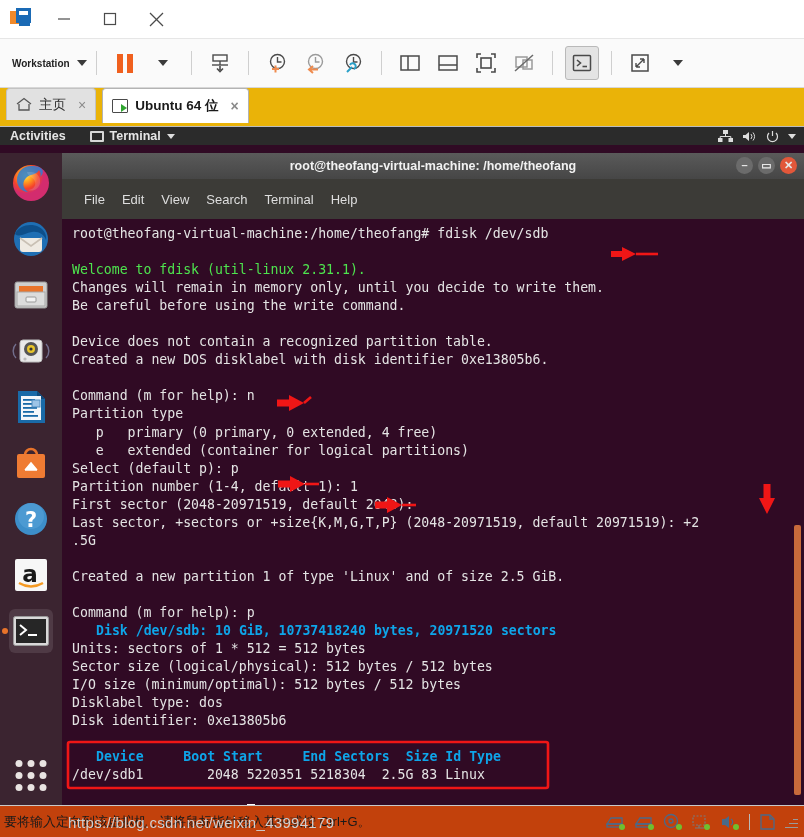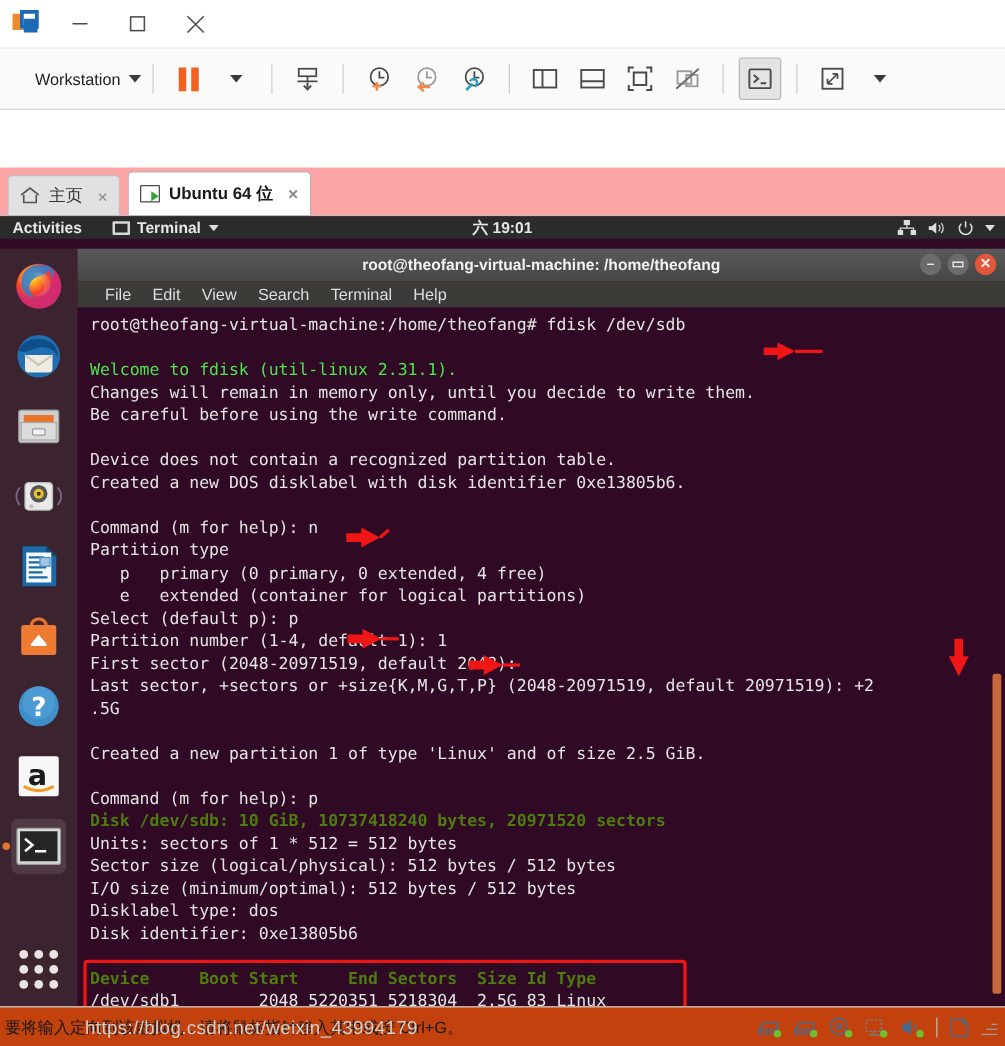--- a/index.html
+++ b/index.html
@@ -20,31 +20,31 @@
   .winbar .logo .sq3{position:absolute;left:9px;top:7px;width:11px;height:11px;background:#1a6ab5;}
   .wintitle{font-size:15.5px;color:#6a6a6a;flex:1 1 auto;letter-spacing:.1px;}
   .wbtns{display:flex;height:38px;align-items:stretch;}
   .wbtn{width:46px;display:flex;align-items:center;justify-content:center;color:#4b4b4b;}
   .wbtn svg{display:block;}
   .wbtn.close{color:#4b4b4b;}
 
   
   .toolbar{height:48px;background:#fafafa;display:flex;align-items:center;
            border-bottom:1px solid #d7d7d7;flex:0 0 auto;}
-  .tb-ws{font-size:13px;color:#222;margin-left:28px;display:flex;align-items:center;gap:7px;}
+  .tb-ws{font-size:10px;color:#222;margin-left:12px;display:flex;align-items:center;gap:7px;font-weight:bold;}
   .caret{width:0;height:0;border-left:5px solid transparent;border-right:5px solid transparent;border-top:6px solid #3a3a3a;}
   .tsep{width:1px;height:24px;background:#cfcfcf;margin:0 9px;}
   .tbtn{width:32px;height:32px;display:flex;align-items:center;justify-content:center;margin:0 3px;border-radius:3px;}
   .tbtn.active{background:#e4e4e4;border:1px solid #b9b9b9;}
   .pause{display:flex;gap:4px;}
   .pause i{display:block;width:6px;height:19px;background:#f0601e;}
 
   
-  .tabsrow{height:38px;background:#fca5a5;display:flex;align-items:flex-end;
-           flex:0 0 auto;border-bottom:1px solid #bdbdbd;margin-top:46px;}
+  .tabsrow{height:38px;background:#eab308;display:flex;
+           flex:0 0 auto;border-bottom:1px solid #bdbdbd;}
   .vtab{height:31px;display:flex;align-items:center;gap:7px;padding:0 9px;
         background:#e1e1e1;border:1px solid #c2c2c2;border-bottom:none;
         border-radius:4px 4px 0 0;margin-left:6px;font-size:13.5px;color:#333;}
   .vtab.sel{background:#ffffff;border-color:#b3b3b3;height:34px;font-weight:bold;color:#1a1a1a;}
   .vtab .x{color:#8a8a8a;font-size:14px;margin-left:5px;}
   .homeicon svg{display:block}
   .vmicon{position:relative;width:16px;height:14px;flex:0 0 auto;}
   .vmicon .fr{position:absolute;inset:0;border:1.6px solid #4a4a4a;border-radius:1px;}
   .vmicon .tri{position:absolute;right:1px;bottom:1px;width:0;height:0;
      border-left:6px solid #2fa52f;border-top:4px solid transparent;border-bottom:4px solid transparent;}
@@ -77,30 +77,30 @@
 
   
   .termwin{flex:1 1 auto;position:relative;display:flex;flex-direction:column;min-width:0;}
   .termtitle{height:26px;background:linear-gradient(#5a5a5a,#464646);
              display:flex;align-items:center;justify-content:center;position:relative;
              color:#f2f2f2;font-size:12.5px;font-weight:bold;flex:0 0 auto;}
   .wctl{position:absolute;right:7px;top:4px;display:flex;gap:5px;}
   .wc{width:17px;height:17px;border-radius:50%;background:#6b6b6b;display:flex;
       align-items:center;justify-content:center;color:#e8e8e8;font-size:11px;line-height:1;}
   .wc.cl{background:#e2573a;}
-  .termmenu{height:21px;background:#3c3b37;display:flex;align-items:center;gap:17px;
+  .termmenu{height:40px;background:#3c3b37;display:flex;align-items:center;gap:17px;
             padding-left:22px;color:#dedede;font-size:13px;flex:0 0 auto;}
   .termscreen{flex:1 1 auto;background:#300a24;position:relative;overflow:hidden;}
   pre.term{
     margin:0;padding:6px 0 0 10px;
     font-family:"DejaVu Sans Mono","Liberation Mono",monospace;
     font-size:13.2px;line-height:18.05px;color:#e4e4e4;white-space:pre;
   }
   .g{color:#4ee44e;}
-  .b{font-weight:bold;color:#4d7c0f;}
+  .b{font-weight:bold;color:#0ea5e9;margin-left:24px;}
   .scrollbar{position:absolute;right:3px;top:66px;bottom:10px;width:9px;}
   .scrollbar .thumb{position:absolute;left:2px;right:0;top:47%;bottom:0;background:#c76a3b;border-radius:2px;}
 
   
   .ann{position:absolute;pointer-events:none;}
   .cursorblk{display:inline-block;width:8px;height:14px;background:#ffffff;vertical-align:-2px;}
 
   
   .statusbar{height:31px;background:#c2410c;border-top:1px solid #c9c9c9;
              display:flex;align-items:center;flex:0 0 auto;position:relative;}
@@ -264,21 +264,20 @@
 
   <div class="guest">
 
     <div class="topbar">
       <span class="activities">Activities</span>
       <span class="appname">
         <span class="tinyterm"></span>
         <span>Terminal</span>
         <span class="caret-s"></span>
       </span>
-      <span class="clock">六 19:01</span>
       <span class="tray">
         <svg width="15" height="13" viewBox="0 0 15 13">
             <rect x="5" y="0" width="5" height="4" fill="#ddd"></rect>
             <rect x="0" y="8" width="4.5" height="4" fill="#ddd"></rect>
             <rect x="10.5" y="8" width="4.5" height="4" fill="#ddd"></rect>
             <path d="M7.5 4 v2.5 M2.2 8 v-1.5 h10.6 V8" fill="none" stroke="#ddd" stroke-width="1"></path>
           </svg>
         <svg width="15" height="13" viewBox="0 0 15 13">
             <path d="M1 5 h2.5 L7 2 v9 L3.5 8 H1 z" fill="#ddd"></path>
             <path d="M9 4 a4 4 0 0 1 0 5 M11 2.5 a6.5 6.5 0 0 1 0 8" fill="none" stroke="#ddd" stroke-width="1"></path>

